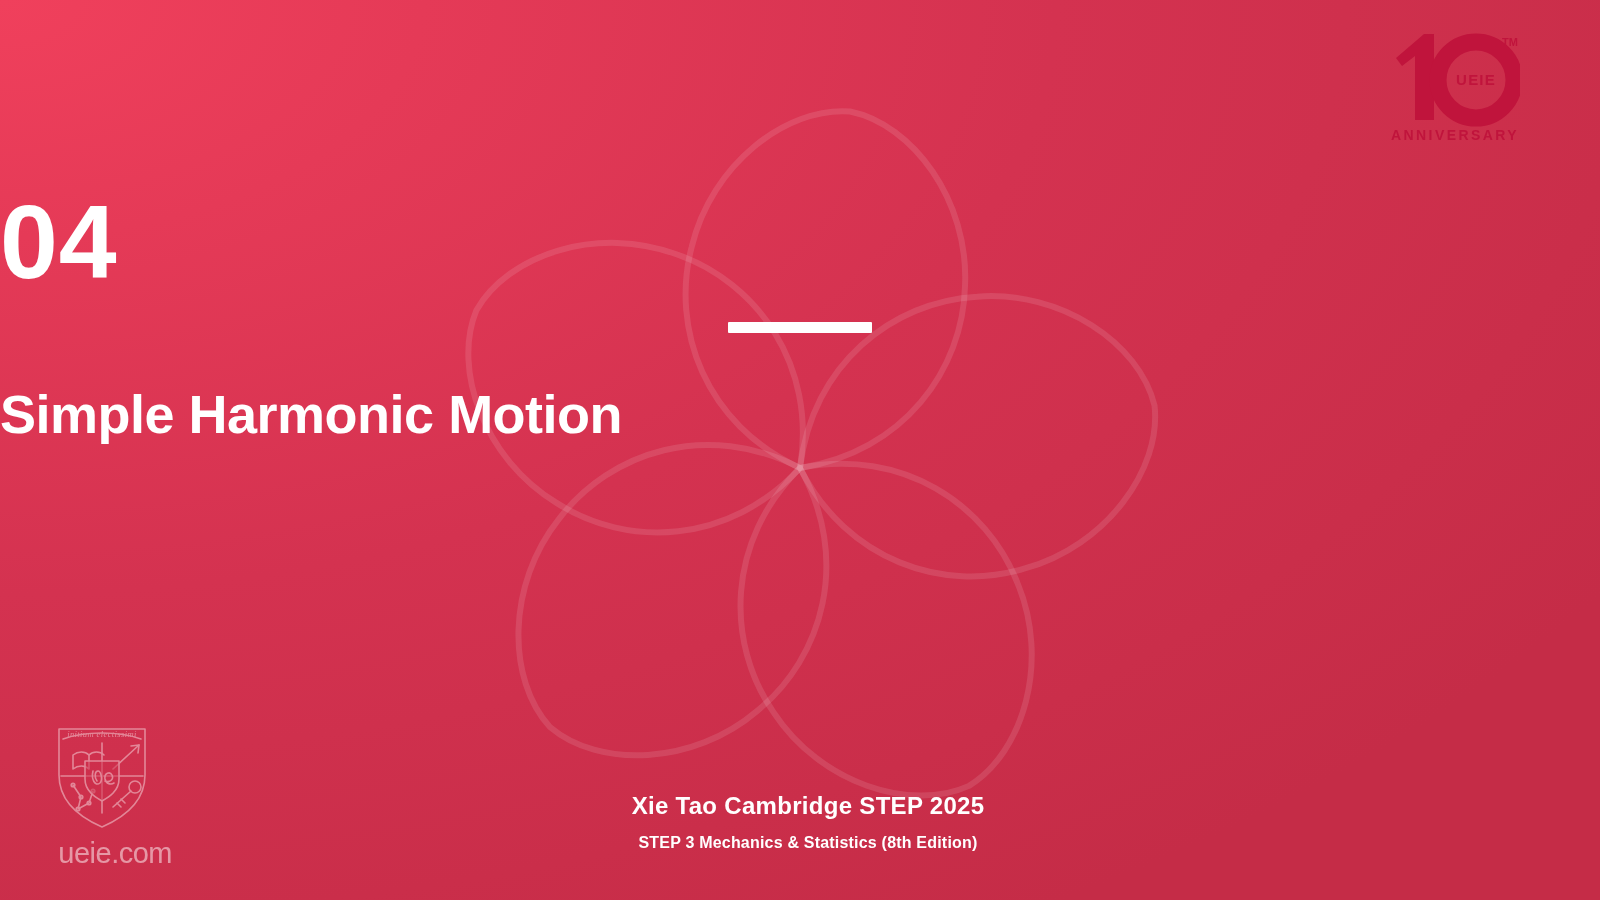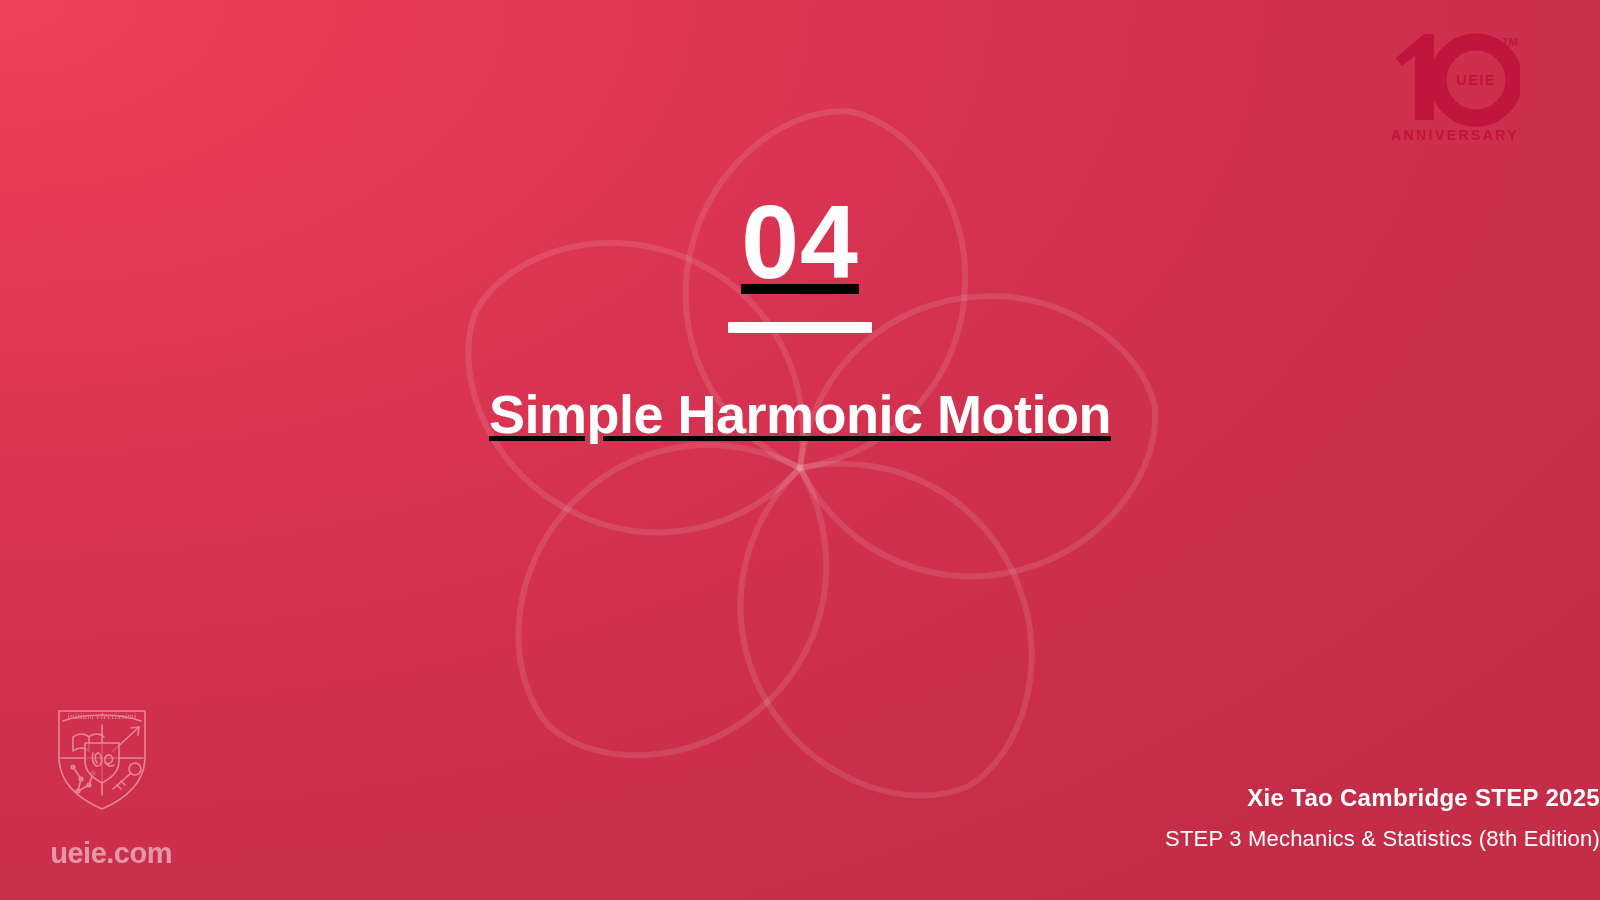--- a/index.html
+++ b/index.html
@@ -28,22 +28,21 @@
   
   #anniv {
     position:absolute; right:80px; top:28px;
     width:130px; height:118px;
   }
   #anniv svg { width:100%; height:100%; display:block; }
 
   
   #center {
     position:absolute; left:0; right:0; top:0;
-    text-align:center;
-    text-decoration:underline;
+    text-align:left;
   }
   #num {
     margin-top:190px;
     font-size:104px;
     font-weight:700;
     color:#ffffff;
     letter-spacing:1px;
     line-height:1;
     font-family:"Liberation Sans", sans-serif;
   }
@@ -59,36 +58,36 @@
     font-weight:700;
     color:#ffffff;
     letter-spacing:-0.5px;
     line-height:1.08;
     white-space:nowrap;
   }
 
   
   #footer {
     position:absolute; left:16px; right:0; bottom:48px;
-    text-align:right;
+    text-align:center;
     color:#ffffff;
   }
   #foot1 { font-size:24px; font-weight:700; letter-spacing:0.3px; }
-  #foot2 { font-size:22px; font-weight:400; letter-spacing:0.2px; margin-top:14px; }
+  #foot2 { font-size:16px; font-weight:700; letter-spacing:0.2px; margin-top:14px; }
 
   
   #brand {
     position:absolute; left:32px; bottom:30px;
     width:140px; text-align:right;
   }
   #crest { width:110px; height:120px; margin:0 auto; display:block; opacity:.42; }
   #brandtext {
-    margin-top:22px;
+    margin-top:4px;
     font-size:29px;
-    font-weight:700;
+    font-weight:400;
     color:rgba(255,255,255,.50);
     letter-spacing:-0.5px;
   }
 </style>
 </head>
 <body>
 
 <div id="slide">
 
   <div id="flower">

